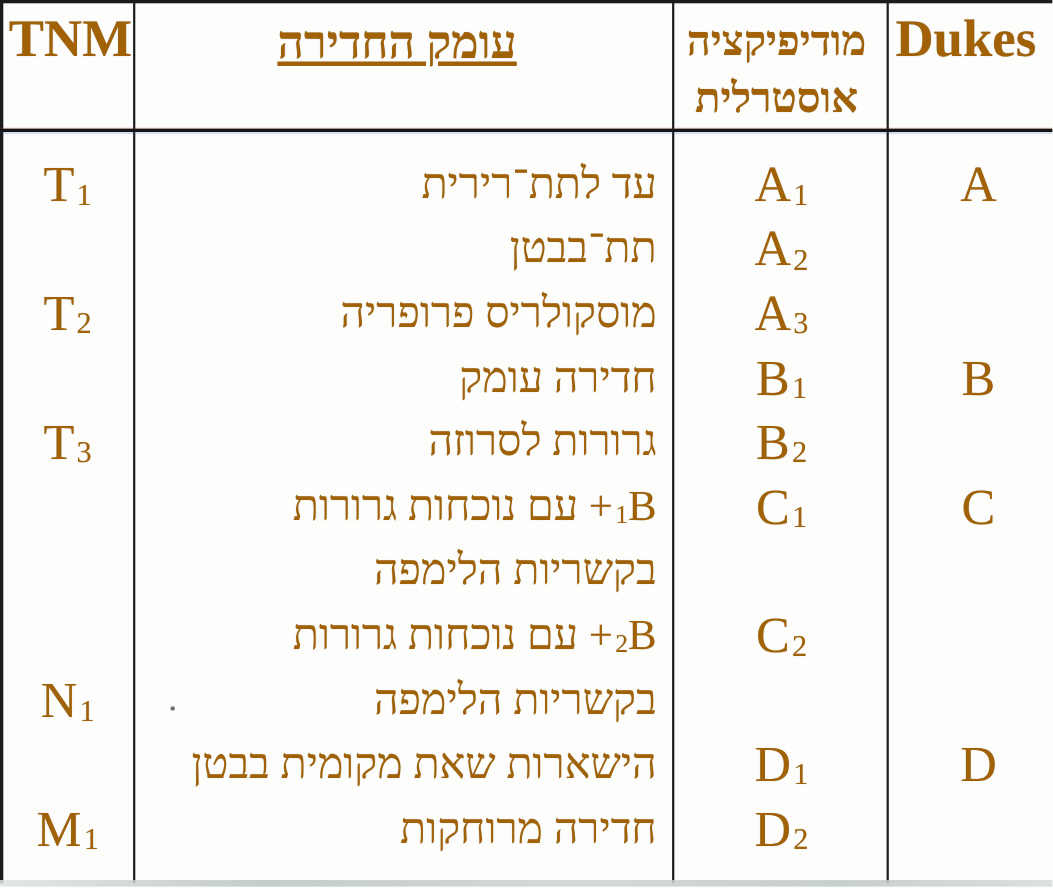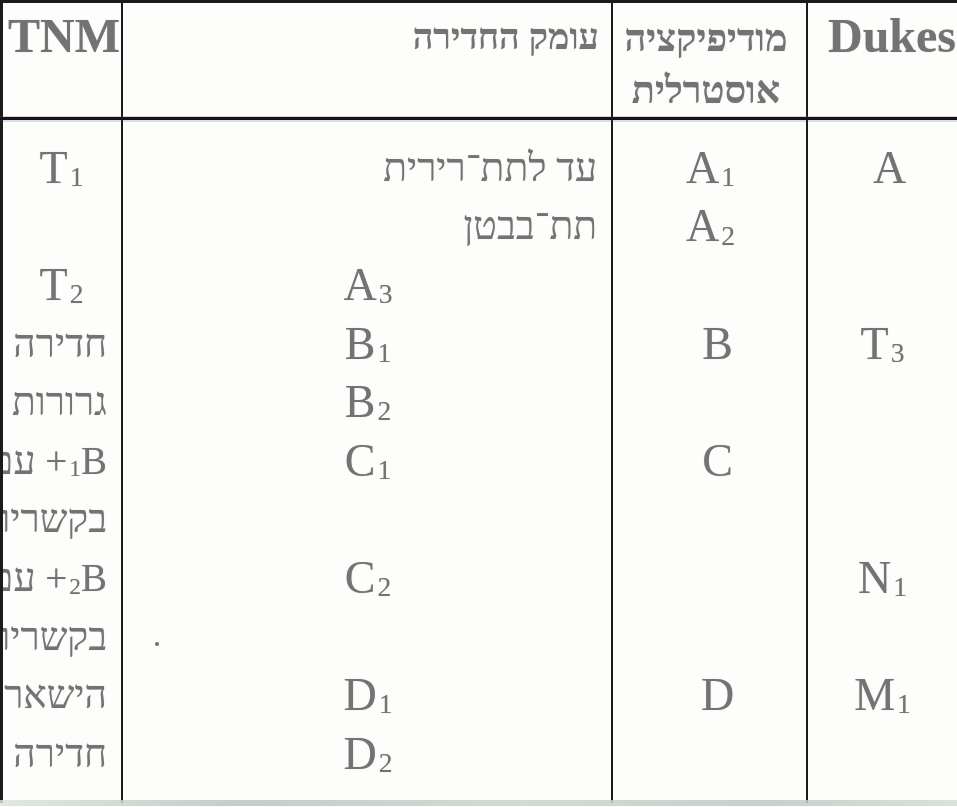--- a/index.html
+++ b/index.html
@@ -1,36 +1,36 @@
 <!DOCTYPE html>
 <html lang="he"><head>
 <meta charset="utf-8">
 <style>
   html, body { margin: 0; padding: 0; background: #ffffff; }
   .page {
     position: relative;
     width: 957px;
     height: 807px;
     background: #fdfdfb;
-    color: #737373;
+    color: #a16207;
     font-family: "Liberation Serif", "DejaVu Serif", "DejaVu Sans", serif;
     overflow: hidden;
   }
   .grid {
     display: grid;
     grid-template-columns: 123px 490px 195px 149px;
   }
   .header-grid { height: 118px; }
   .body-grid { padding-top: 20px; grid-auto-rows: 58.6px; }
 
   .hdr { font-weight: bold; text-shadow: 0 0 1px rgba(20,20,20,0.3); }
   .h-tnm   { font-size: 48px; padding: 8px 0 0 8px; }
-  .h-depth { direction: rtl; text-align: right; font-size: 36px; padding: 16px 14px 0 0; }
+  .h-depth { direction: rtl; text-align: center; font-size: 42px; padding: 16px 14px 0 0; text-decoration: underline; }
   .h-mod   { direction: rtl; text-align: center; font-size: 38px; line-height: 1.38; padding: 12px 9px 0 0; }
-  .h-dukes { font-size: 48px; padding: 8px 0 0 20px; }
+  .h-dukes { font-size: 48px; padding: 8px 0 0 6px; }
 
   .cell {
     display: flex;
     align-items: center;
     text-shadow: 0 0 1px rgba(20,20,20,0.25);
     white-space: nowrap;
   }
   .c-tnm   { justify-content: center; font-size: 46px; }
   .c-depth { direction: rtl; justify-content: flex-start; padding-right: 16px; font-size: 39px; }
   .c-mod   { justify-content: center; font-size: 46px; }
@@ -83,20 +83,21 @@
   <div class="cell c-depth subs">עד לתת־רירית</div>
   <div class="cell c-mod subs">A<sub>1</sub></div>
   <div class="cell c-dukes subs">A</div>
 
   <div class="cell c-tnm subs"></div>
   <div class="cell c-depth subs">תת־בבטן</div>
   <div class="cell c-mod subs">A<sub>2</sub></div>
   <div class="cell c-dukes subs"></div>
 
   <div class="cell c-tnm subs">T<sub>2</sub></div>
+  <div class="cell c-depth subs">מוסקולריס פרופריה</div>
   <div class="cell c-mod subs">A<sub>3</sub></div>
   <div class="cell c-dukes subs"></div>
 
   <div class="cell c-tnm subs"></div>
   <div class="cell c-depth subs">חדירה עומק</div>
   <div class="cell c-mod subs">B<sub>1</sub></div>
   <div class="cell c-dukes subs">B</div>
 
   <div class="cell c-tnm subs">T<sub>3</sub></div>
   <div class="cell c-depth subs">גרורות לסרוזה</div>

